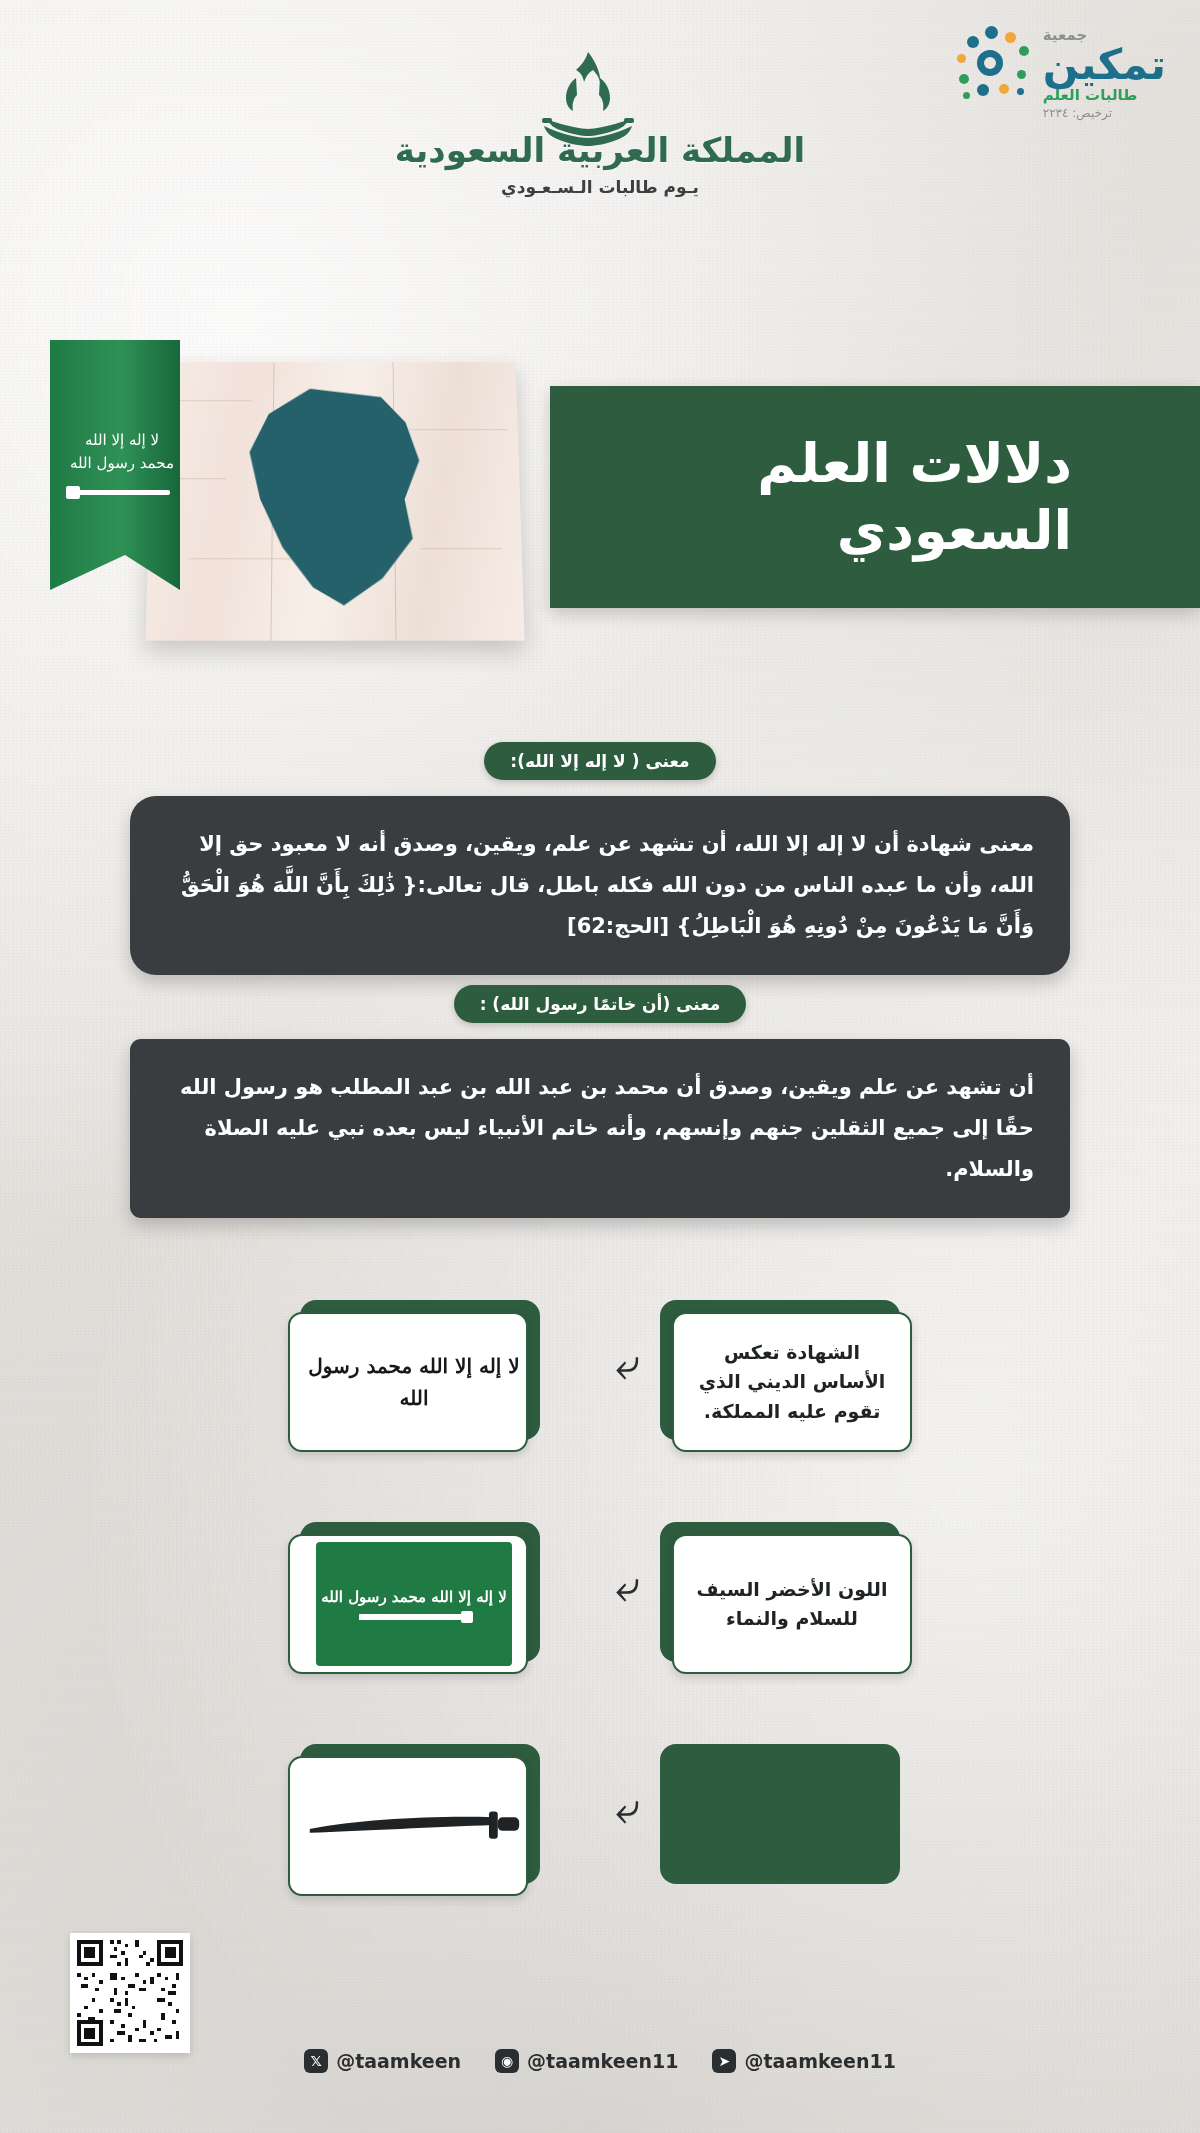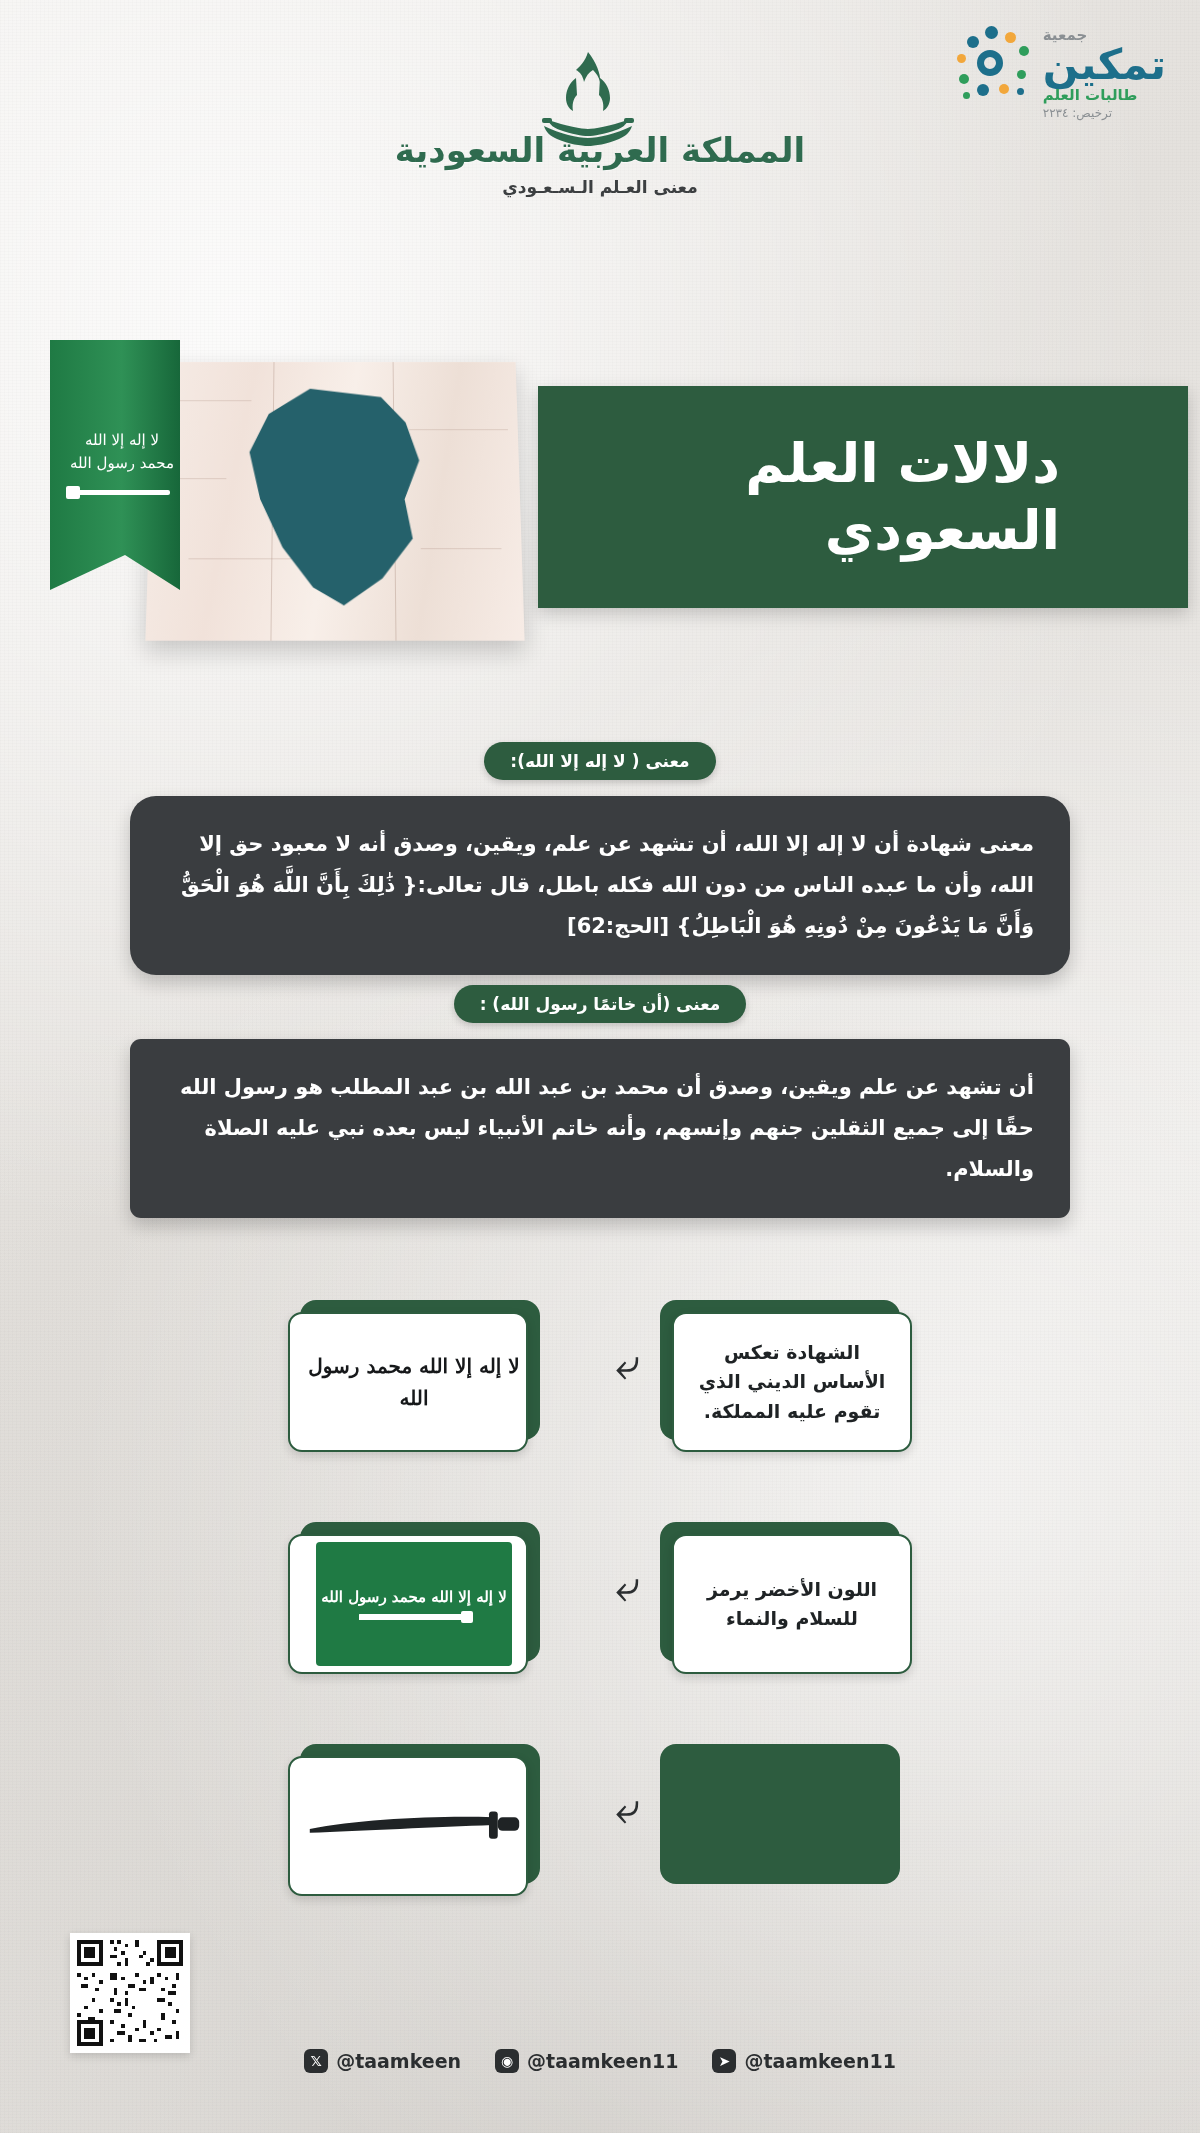--- a/index.html
+++ b/index.html
@@ -52,21 +52,21 @@
     letter-spacing: 1px; line-height: 1.1;
     text-shadow: 0 1px 0 rgba(255,255,255,.6);
   }
   .flag-day {
     margin-top: 8px; font-size: 17px; color: #3c3f41; letter-spacing: 7px;
     font-weight: bold;
   }
 
   
   .title-band {
-    position: absolute; top: 386px; right: 12px; width: 650px; height: 222px;
+    position: absolute; top: 386px; right: 0; width: 650px; height: 222px;
     background: #2d5c3f;
     display: flex; align-items: center; justify-content: flex-start;
     padding-right: 128px;
     box-shadow: 0 6px 16px rgba(0,0,0,.18);
   }
   .title-band h1 {
     color: #ffffff; font-size: 54px; line-height: 1.25; font-weight: bold;
     text-align: right;
   }
 
@@ -199,21 +199,21 @@
         <path d="M48 30 c-6 4 -10 12 -10 20 c0 6 3 11 7 13 c-1 -6 0 -12 4 -16z"></path>
         <path d="M72 30 c6 4 10 12 10 20 c0 6 -3 11 -7 13 c1 -6 0 -12 -4 -16z"></path>
         <path d="M20 72 c18 6 34 9 40 9 s22 -3 40 -9 c-2 5 -6 8 -12 10 c-12 4 -22 6 -28 6 s-16 -2 -28 -6 c-6 -2 -10 -5 -12 -10z"></path>
         <path d="M16 78 c16 8 34 12 44 12 s28 -4 44 -12 c-2 6 -6 10 -13 13 c-12 5 -24 7 -31 7 s-19 -2 -31 -7 c-7 -3 -11 -7 -13 -13z"></path>
         <rect x="14" y="70" width="10" height="5" rx="2"></rect>
         <rect x="96" y="70" width="10" height="5" rx="2"></rect>
       </g>
     </svg>
   </div>
   <div class="ksa-title">المملكة العربية السعودية</div>
-  <div class="flag-day">معنى العـلم الـسـعـودي</div>
+  <div class="flag-day">يـوم طالبات الـسـعـودي</div>
 </div>
 
 <div class="art">
   <div class="map-paper">
     <div class="map-fold" style="left:33%"></div>
     <div class="map-fold" style="left:66%"></div>
     <div class="map-line" style="left:10px;top:40px;width:90px;height:1px;"></div>
     <div class="map-line" style="left:6px;top:120px;width:70px;height:1px;"></div>
     <div class="map-line" style="right:10px;top:70px;width:100px;height:1px;"></div>
     <div class="map-line" style="right:20px;top:190px;width:80px;height:1px;"></div>
@@ -268,21 +268,21 @@
     <div class="arrow" style="right:560px; top:48px;">⤶</div>
 
     <div class="card-shadowbox" style="left:300px; top:10px; width:240px; height:140px;"></div>
     <div class="wcard" style="left:288px; top:22px; width:240px; height:140px;">
       <div class="shahada-art">لا إله إلا الله محمد رسول الله</div>
     </div>
   </div>
 
   <div class="row">
     <div class="card-shadowbox" style="right:300px; top:10px; width:240px; height:140px;"></div>
-    <div class="wcard text" style="right:288px; top:22px; width:240px; height:140px;">اللون الأخضر يرمز للسلام والنماء</div>
+    <div class="wcard text" style="right:288px; top:22px; width:240px; height:140px;">اللون الأخضر السيف للسلام والنماء</div>
 
     <div class="arrow" style="right:560px; top:48px;">⤶</div>
 
     <div class="card-shadowbox" style="left:300px; top:10px; width:240px; height:140px;"></div>
     <div class="wcard" style="left:288px; top:22px; width:240px; height:140px;">
       <div class="mini-flag">
         <div class="sh">لا إله إلا الله محمد رسول الله</div>
         <div class="sword"></div>
       </div>
     </div>

